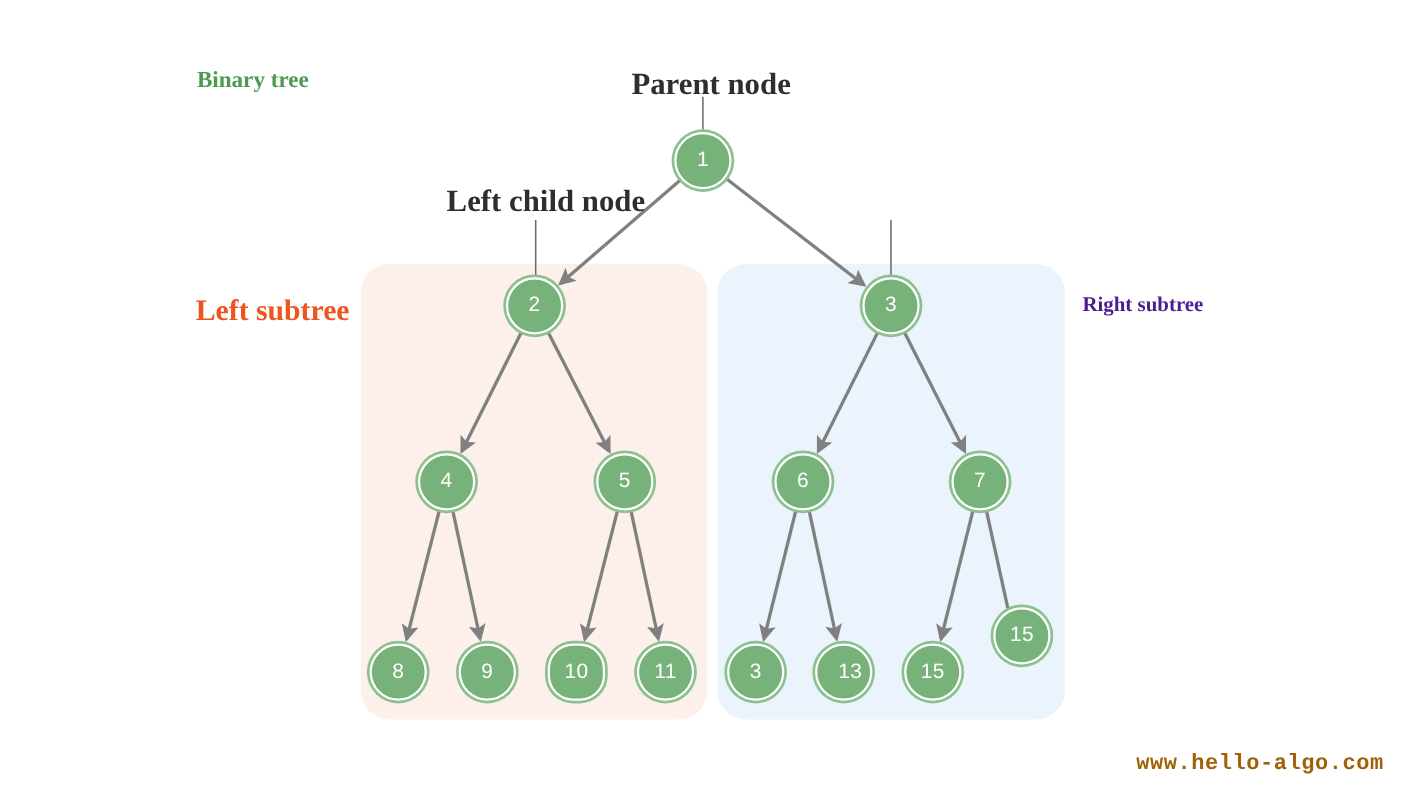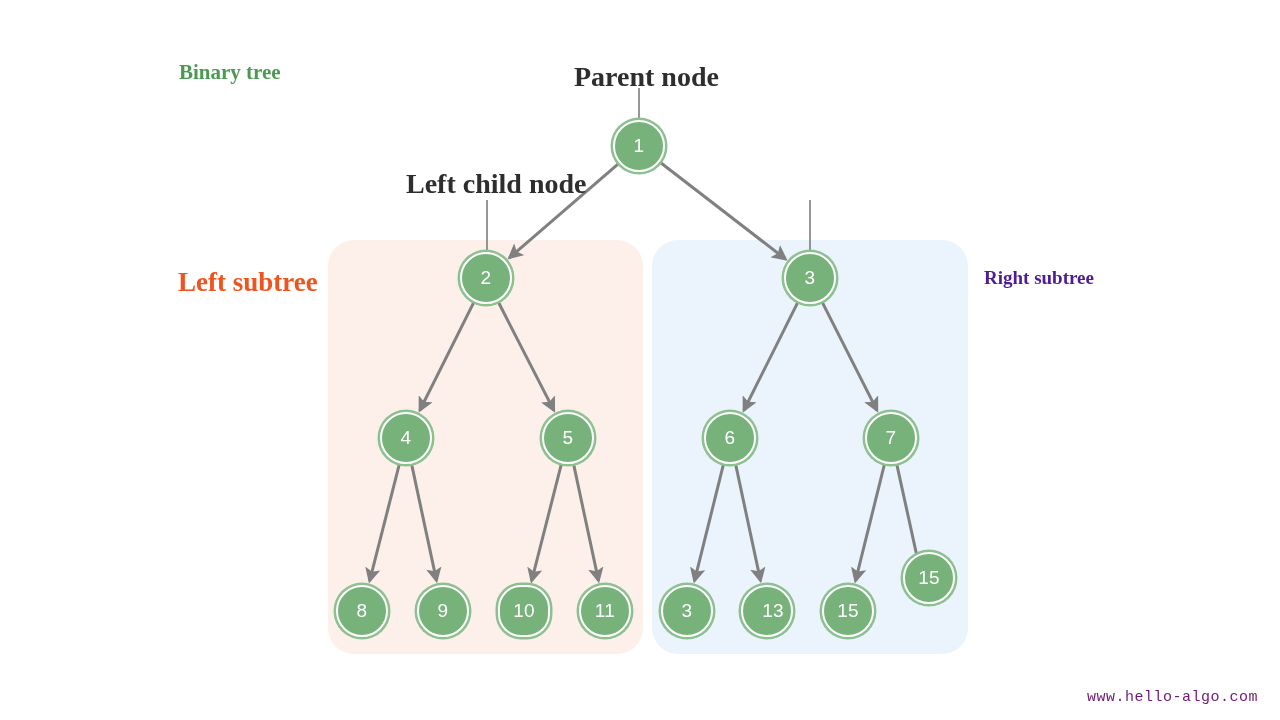--- a/index.html
+++ b/index.html
@@ -71,25 +71,26 @@
     font-size: 27px;
   }
   .label-blue {
     color: #4c1d95;
     font-size: 19px;
   }
   .watermark {
     position: absolute;
     right: 22px;
     bottom: 14px;
-    color: #701a75;
-    font-size: 15px;
+    color: #a16207;
+    font-size: 20px;
     font-family: "Liberation Mono", monospace;
     letter-spacing: 0.5px;
     white-space: nowrap;
+    font-weight: bold;
   }
 </style>
 </head>
 <body>
 
 <div id="canvas">
 
   <div class="panel panel-left" style="left: 328px; top: 240px; width: 315px; height: 414px;"></div>
   <div class="panel panel-right" style="left: 652px; top: 240px; width: 316px; height: 414px;"></div>
 

